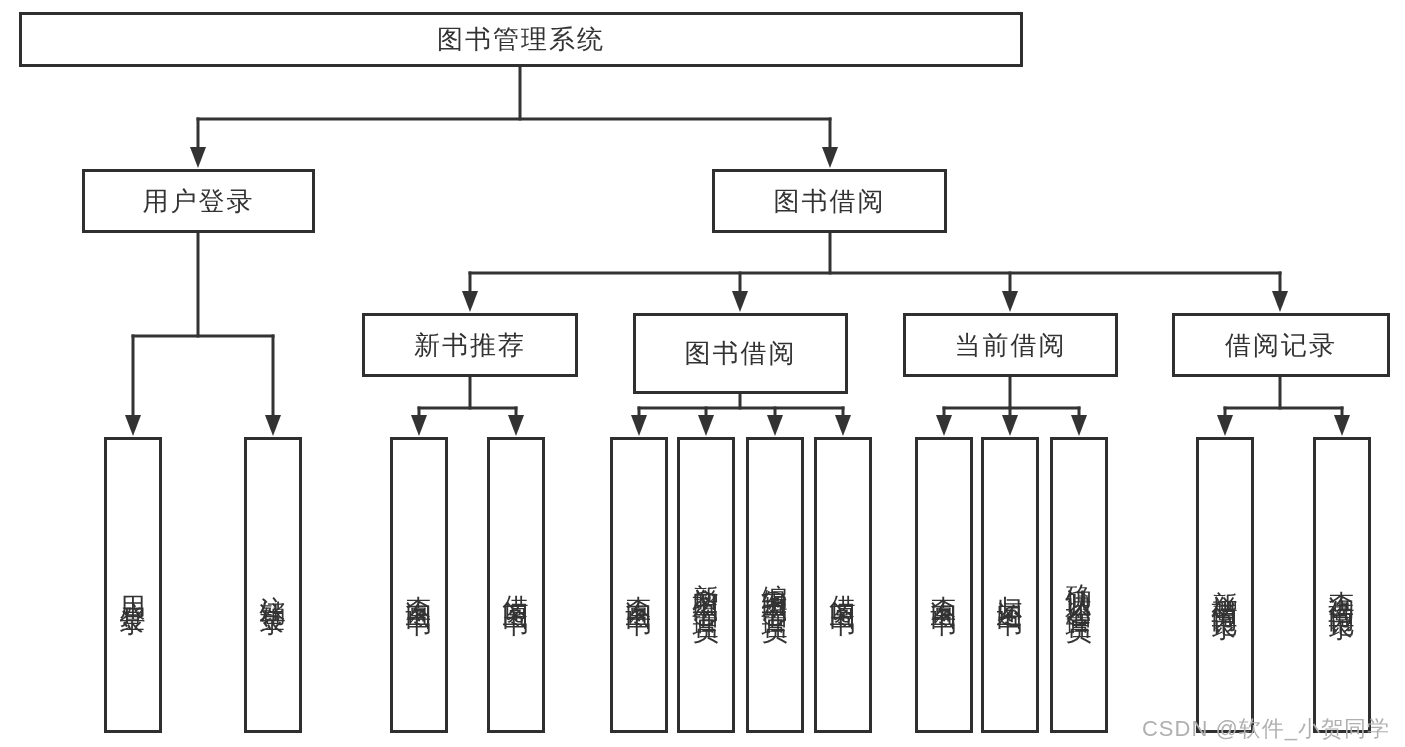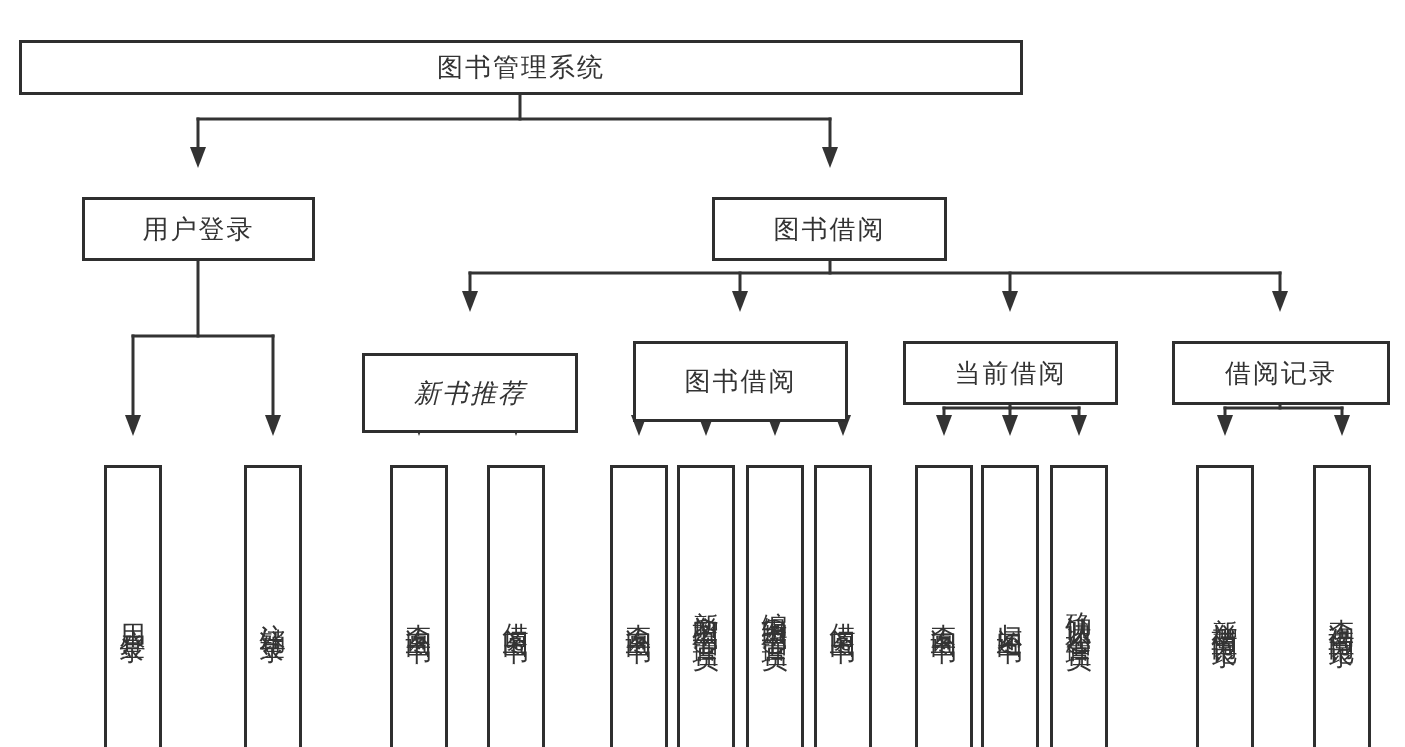--- a/index.html
+++ b/index.html
@@ -30,21 +30,20 @@
   }
   .node {
     position: absolute;
     box-sizing: border-box;
     background: #ffffff;
     border: 3px solid #2f2f2f;
     display: flex;
     align-items: center;
     justify-content: center;
     color: #333333;
-    margin-top: 28px;
   }
   .hbox .label {
     font-size: 26px;
     letter-spacing: 2px;
     white-space: nowrap;
   }
   .vbox {
     width: 58px;
     height: 296px;
   }
@@ -150,21 +149,21 @@
     <span class="label">图书管理系统</span>
   </div>
 
   <div class="node hbox" style="left:82px; top:169px; width:233px; height:64px;">
     <span class="label">用户登录</span>
   </div>
   <div class="node hbox" style="left:712px; top:169px; width:235px; height:64px;">
     <span class="label">图书借阅</span>
   </div>
 
-  <div class="node hbox" style="left:362px; top:325px; width:216px; height:80px;font-style:italic;">
+  <div class="node hbox" style="left:362px; top:313px; width:216px; height:64px;">
     <span class="label">新书推荐</span>
   </div>
   <div class="node hbox" style="left:633px; top:313px; width:215px; height:81px;">
     <span class="label">图书借阅</span>
   </div>
   <div class="node hbox" style="left:1172px; top:313px; width:218px; height:64px;">
     <span class="label">借阅记录</span>
   </div>
   <div class="node hbox" style="left:903px; top:313px; width:215px; height:64px;">
     <span class="label">当前借阅</span>
@@ -207,14 +206,15 @@
     <span class="label">确认归还（管理员）</span>
   </div>
 
   <div class="node vbox" style="left:1196px; top:437px;">
     <span class="label">新增借阅记录</span>
   </div>
   <div class="node vbox" style="left:1313px; top:437px;">
     <span class="label">查询借阅记录</span>
   </div>
 
+  <div class="watermark">CSDN @软件_小贺同学</div>
 
 </div>
 
 </body></html>

